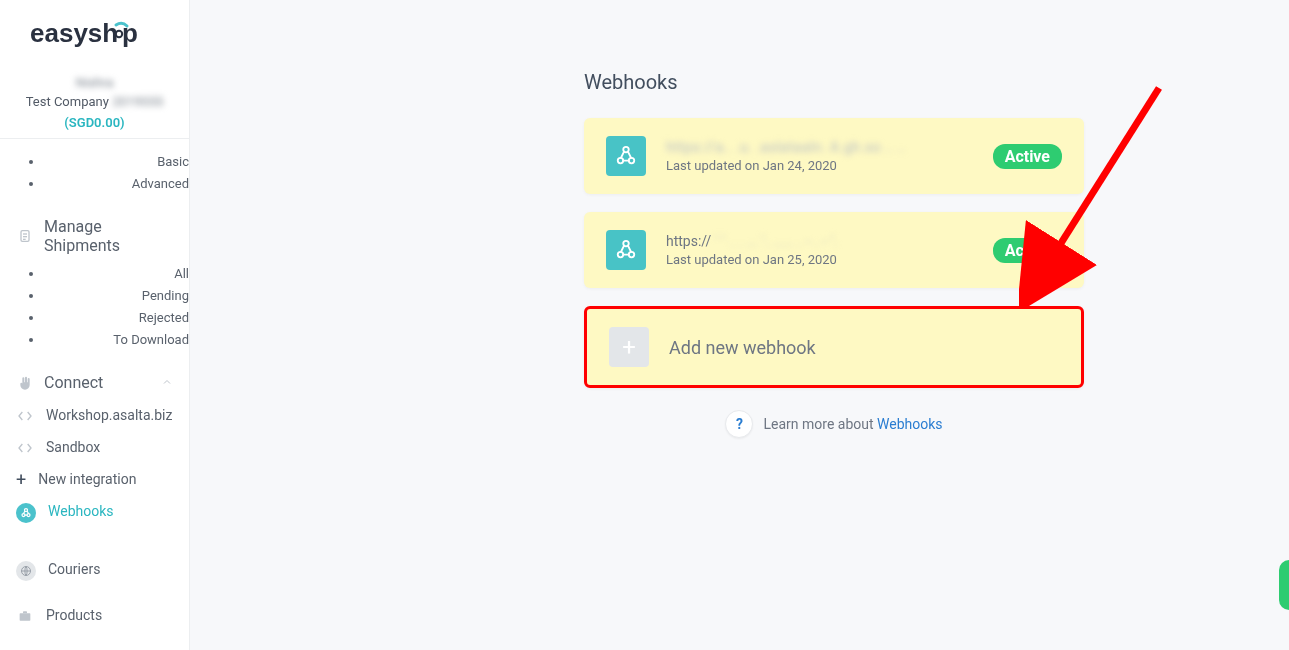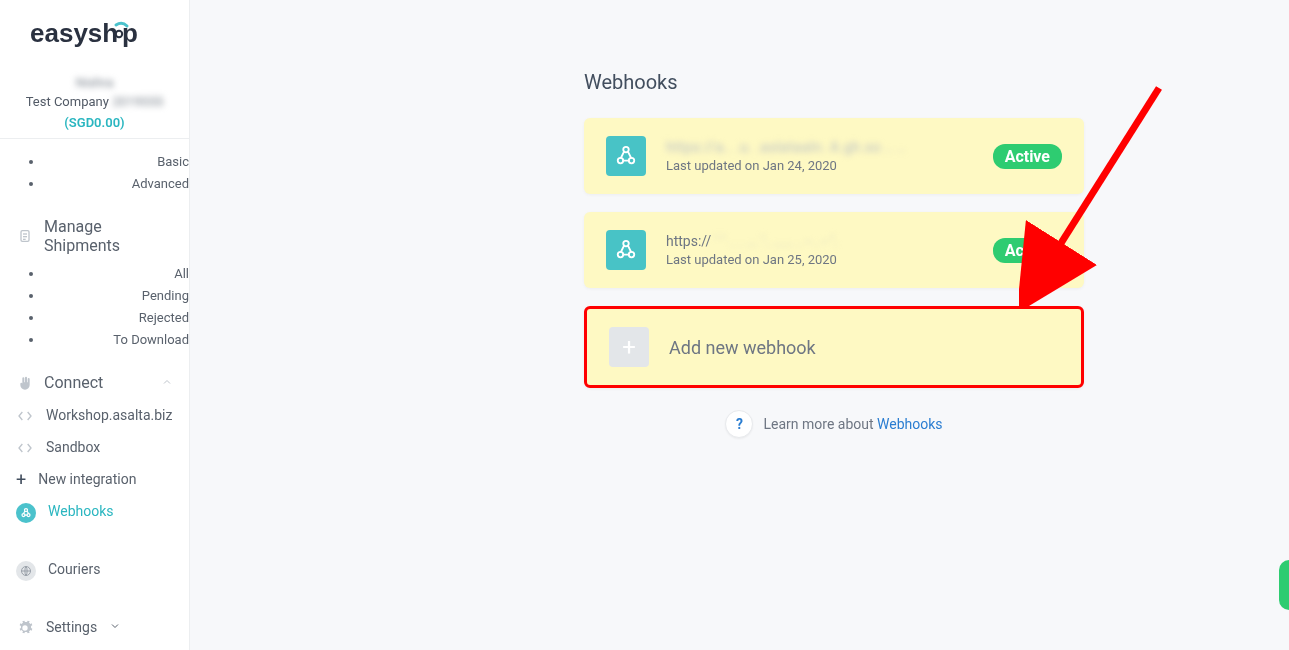--- a/index.html
+++ b/index.html
@@ -290,20 +290,29 @@
           <svg viewBox="0 0 24 24" width="12" height="12" fill="none" stroke="#9aa1aa" stroke-width="2">
               <circle cx="12" cy="12" r="9"></circle>
               <path d="M3 12h18M12 3c3 3 3 15 0 18M12 3c-3 3-3 15 0 18"></path>
             </svg>
         </span>
         <span>Couriers</span>
       </div>
 
       <div style="height:12px"></div>
 
+      <div class="nav-item-row">
+        <span class="icon16">
+          <svg viewBox="0 0 24 24" width="16" height="16" fill="currentColor">
+              <rect x="4" y="8" width="16" height="11" rx="1"></rect>
+              <rect x="9" y="5" width="6" height="3" rx="1"></rect>
+            </svg>
+        </span>
+        <span>Products</span>
+      </div>
 
       <div style="height:12px"></div>
 
       <div class="nav-item-row">
         <span class="icon16">
           <svg viewBox="0 0 24 24" width="16" height="16" fill="currentColor">
               <path d="M12 8a4 4 0 100 8 4 4 0 000-8zm9 4l2 1-1 3-2-1a9 9 0 01-2 2l1 2-3 1-1-2a9 9 0 01-3 0l-1 2-3-1 1-2a9 9 0 01-2-2l-2 1-1-3 2-1a9 9 0 010-3l-2-1 1-3 2 1a9 9 0 012-2l-1-2 3-1 1 2a9 9 0 013 0l1-2 3 1-1 2a9 9 0 012 2l2-1 1 3-2 1a9 9 0 010 3z"></path>
             </svg>
         </span>
         <span>Settings</span>

